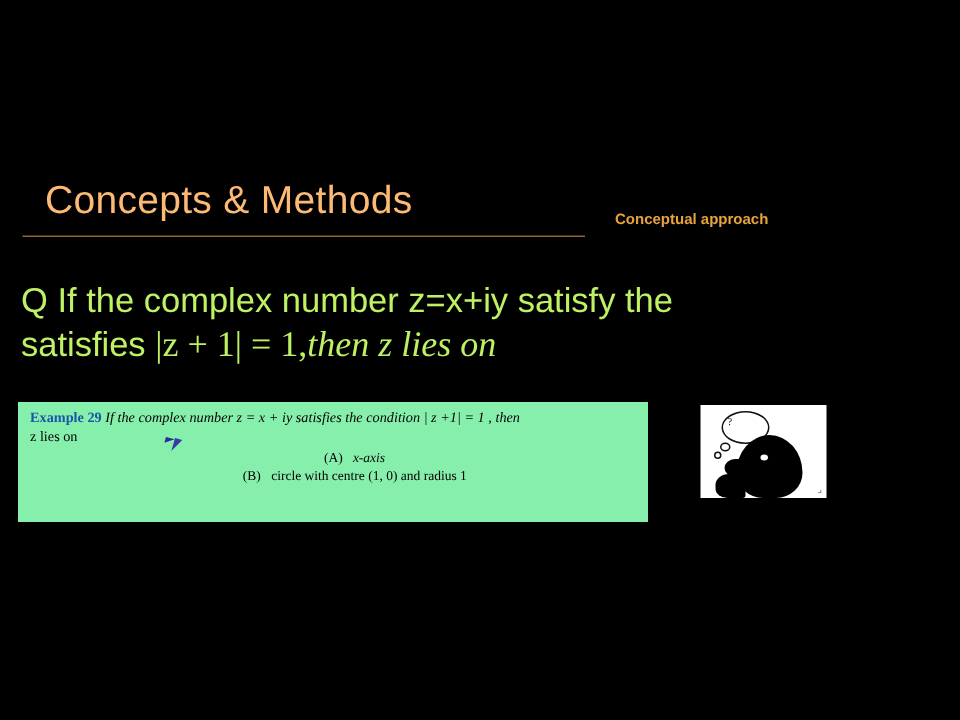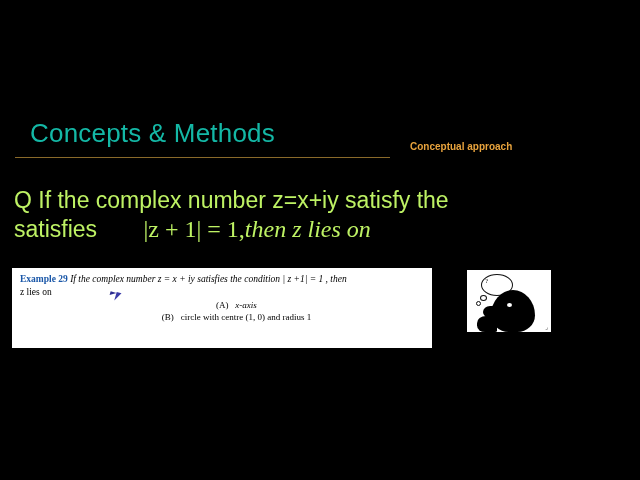--- a/index.html
+++ b/index.html
@@ -21,21 +21,21 @@
     width: 640px;
     height: 480px;
     background: #000000;
   }
   
   .title {
     position: absolute;
     left: 30px;
     top: 118px;
     font-size: 26px;
-    color: #14b8a6;
+    color: #fdba74;
     letter-spacing: 0.2px;
     white-space: nowrap;
   }
   .title-rule {
     position: absolute;
     left: 15px;
     top: 157px;
     width: 375px;
     height: 1px;
     background: #8a6a2a;
@@ -60,30 +60,29 @@
     line-height: 29px;
   }
   .question .ital {
     font-family: "Liberation Serif", serif;
     font-style: italic;
     font-size: 24px;
   }
   .question .math {
     font-family: "Liberation Serif", serif;
     font-size: 24px;
-    margin-left: 40px;
   }
   
   .excerpt {
     position: absolute;
     left: 12px;
     top: 268px;
     width: 420px;
     height: 80px;
-    background: #ffffff;
+    background: #86efac;
     color: #000000;
     font-family: "Liberation Serif", serif;
     padding: 5px 8px 6px 8px;
     box-sizing: border-box;
   }
   .ex-line1 {
     font-size: 9.5px;
     line-height: 12px;
     white-space: nowrap;
   }

